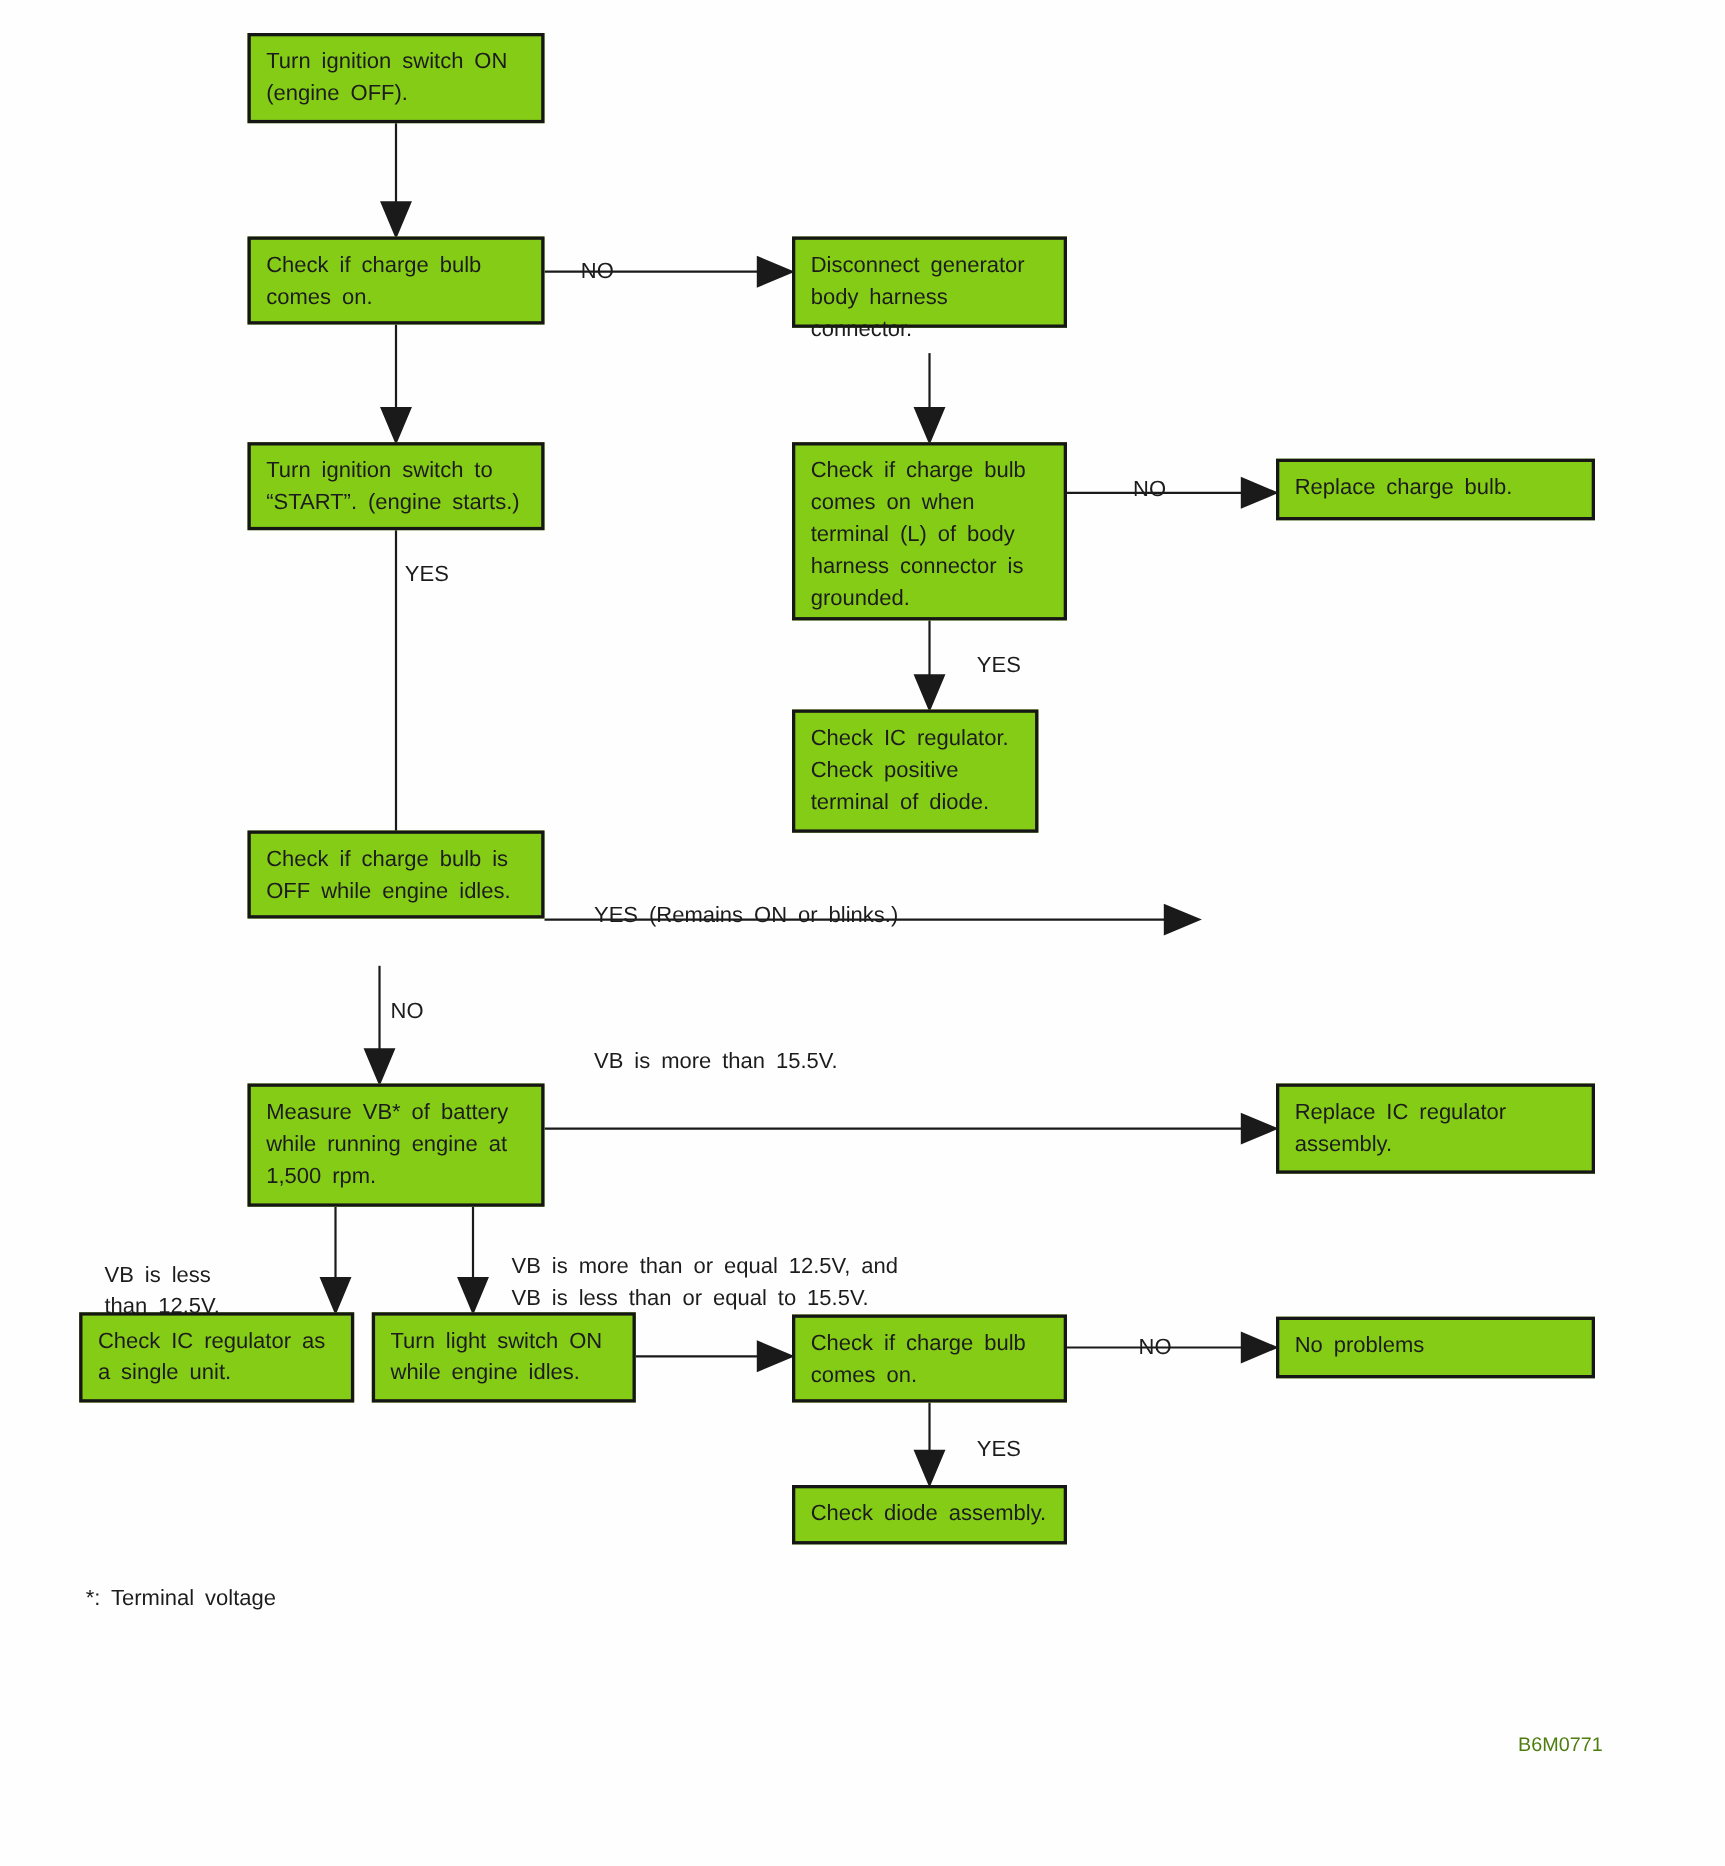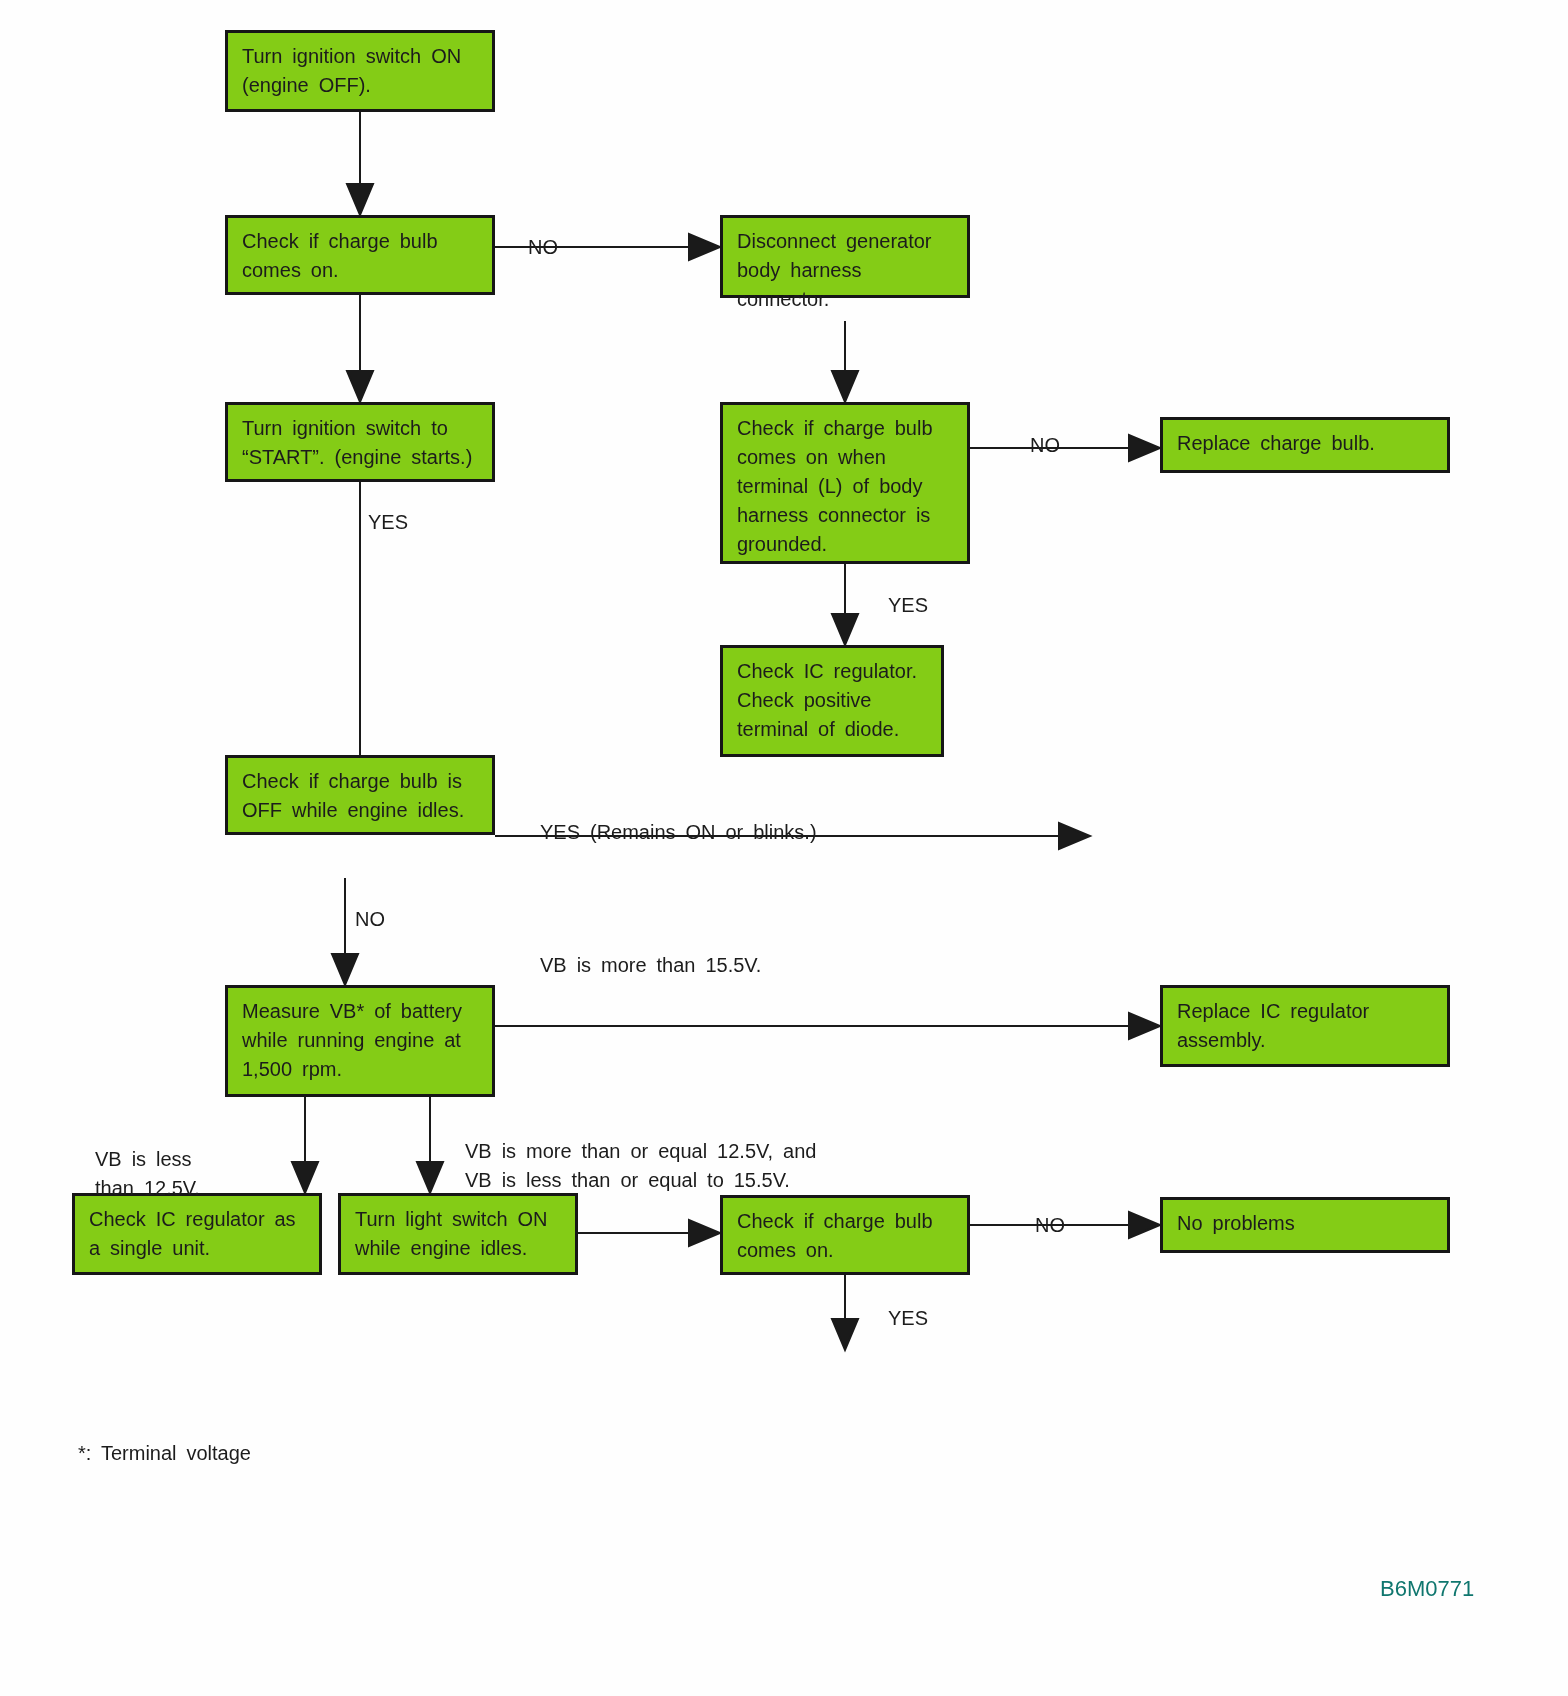--- a/index.html
+++ b/index.html
@@ -44,22 +44,22 @@
     position: absolute;
     left: 78px;
     top: 1442px;
     font-size: 20px;
     word-spacing: 0.22em;
   }
   .figure-code {
     position: absolute;
     left: 1380px;
     top: 1576px;
-    font-size: 22px;
-    color: #0f766e;
+    font-size: 18px;
+    color: #4d7c0f;
   }
 </style>
 </head>
 <body>
 
 <div class="canvas">
 
   <svg class="connectors" width="1568" height="1696" viewBox="0 0 1568 1696" stroke="#1a1a1a" stroke-width="2" fill="#1a1a1a">
     <g>
       <line x1="360" y1="112" x2="360" y2="200"></line>
@@ -163,20 +163,21 @@
 
 
   <div class="node" style="left:1160px;top:985px;width:290px;height:82px">Replace IC regulator
 assembly.</div>
 
   <div class="node" style="left:720px;top:1195px;width:250px;height:80px">Check if charge bulb
 comes on.</div>
 
   <div class="node" style="left:1160px;top:1197px;width:290px;height:56px">No problems</div>
 
+  <div class="node" style="left:720px;top:1350px;width:250px;height:54px">Check diode assembly.</div>
 
   <div class="elabel" style="left:528px;top:212px">NO</div>
 
   <div class="elabel" style="left:368px;top:487px">YES</div>
 
   <div class="elabel" style="left:1030px;top:410px">NO</div>
 
   <div class="elabel" style="left:888px;top:570px">YES</div>
 
   <div class="elabel" style="left:540px;top:797px">YES (Remains ON or blinks.)</div>

